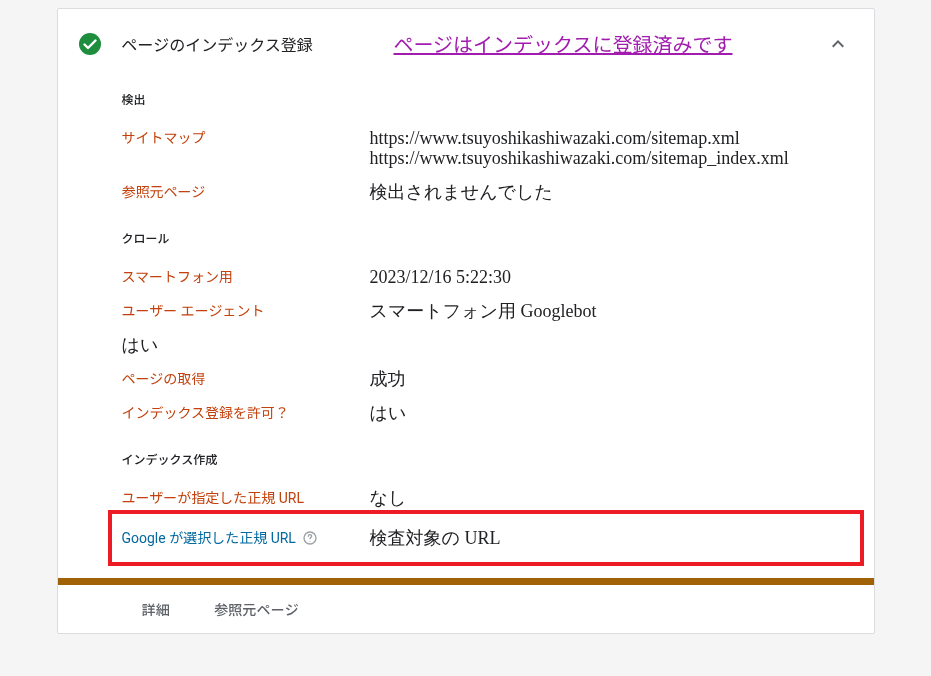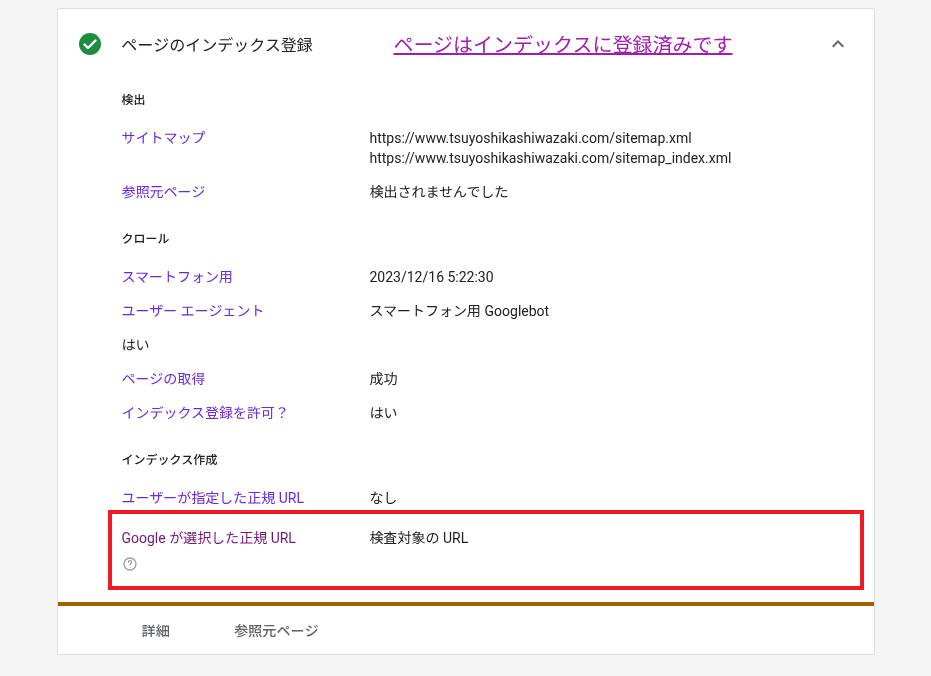--- a/index.html
+++ b/index.html
@@ -53,56 +53,57 @@
       padding: 12px 0 14px 0;
     }
     .row {
       display: flex;
       padding: 7px 0;
       align-items: flex-start;
     }
     .row-label {
       width: 248px;
       flex: 0 0 248px;
-      color: #6d28d9;
+      color: #c2410c;
       font-size: 14px;
       line-height: 20px;
       display: flex;
       align-items: flex-start;
       gap: 6px;
     }
     .row-label-text {
       display: inline-block;
       max-width: 210px;
     }
     .row-value {
       flex: 1;
       color: #202124;
-      font-size: 14px;
+      font-size: 18px;
       line-height: 20px;
+      font-family: Liberation Serif, serif;
     }
     .help-icon {
       width: 16px; height: 16px;
       color: #9aa0a6;
       flex-shrink: 0;
       margin-top: 2px;
     }
     .highlight {
       border: 4px solid #ed1c24;
       margin: 2px -14px 4px -14px;
       padding: 14px 10px 14px 10px;
     }
     .highlight .row { padding: 0; }
-    .highlight .row-label { color: #701a75; flex-direction: column; }
+    .highlight .row-label { color: #0369a1; }
     .section-spacer { height: 8px; }
     .footer {
-      border-top: 4px solid #a16207;
+      border-top: 7px solid #a16207;
       padding: 14px 24px 14px 84px;
       display: flex;
-      gap: 64px;
+      gap: 44px;
     }
     .footer-link {
       color: #5f6368;
       font-size: 14px;
       font-weight: 500;
       cursor: pointer;
       letter-spacing: 0.2px;
     }
     .multi-line div { line-height: 20px; }
   </style>

